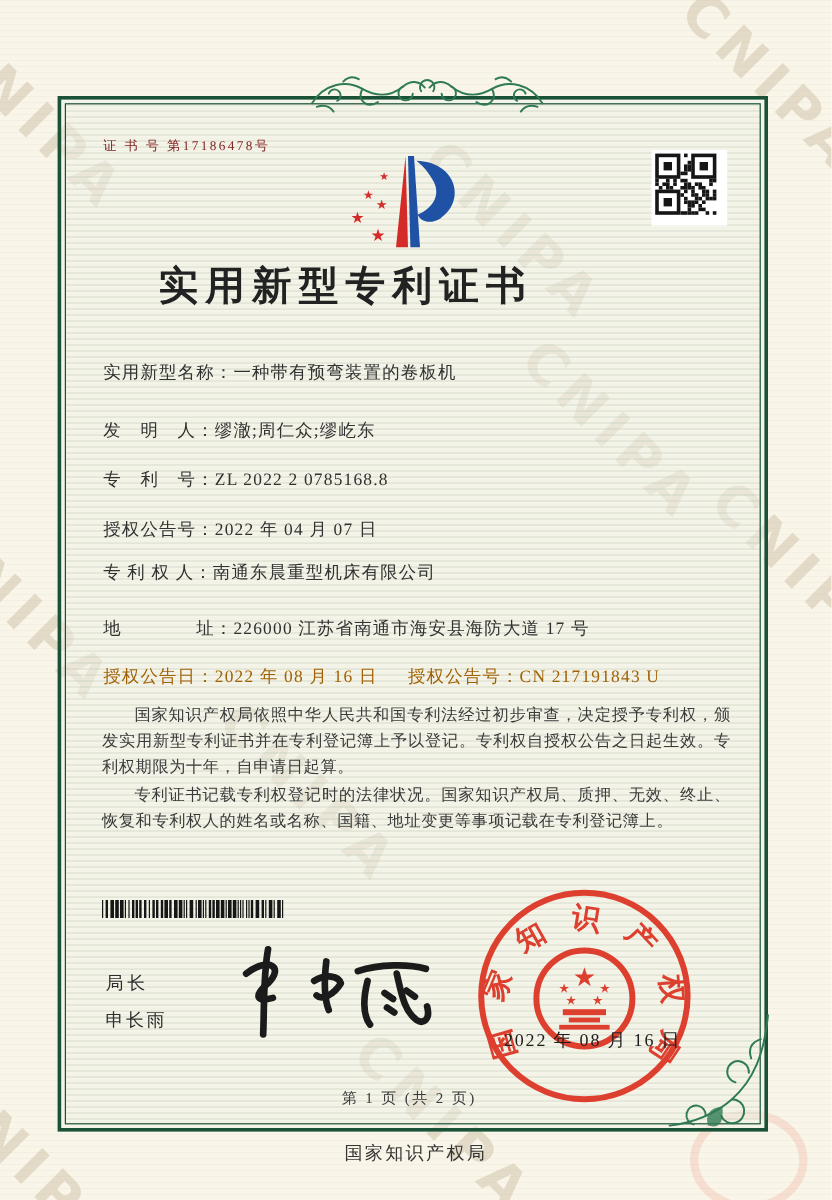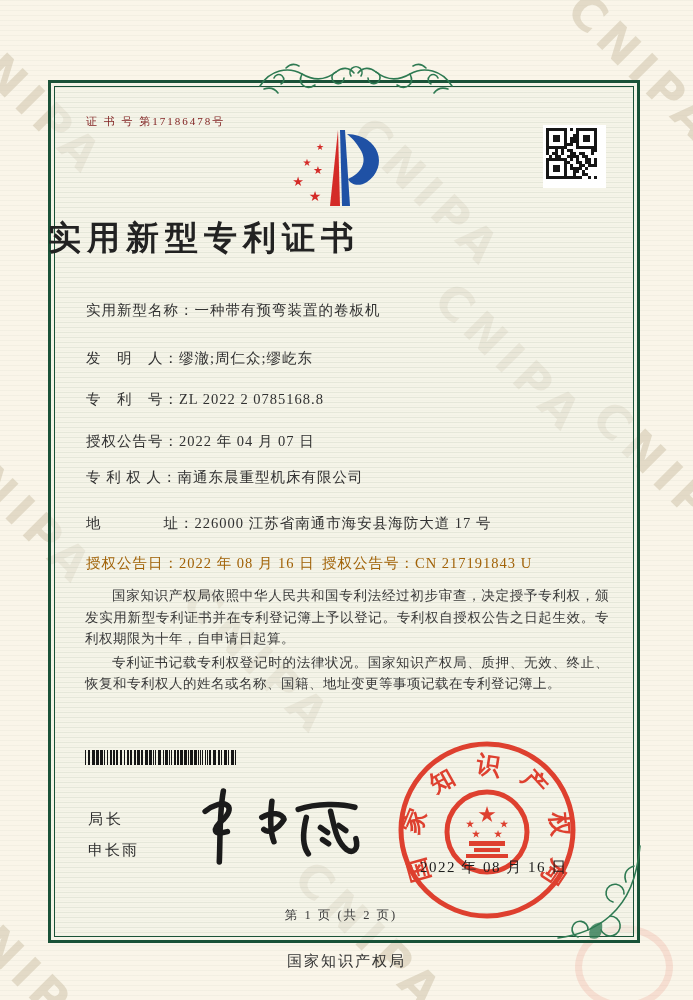--- a/index.html
+++ b/index.html
@@ -48,21 +48,21 @@
   .qr{
     position:absolute;left:543px;top:125px;width:57px;height:57px;
     background:#fff;padding:3px;box-sizing:content-box;
   }
   .qr-grid{position:relative;width:51px;height:51px;background:#fff;}
   .qr-grid i{position:absolute;width:3px;height:3px;background:#161616;}
   .qfinder{position:absolute;width:21px;height:21px;border:3px solid #161616;background:#fff;box-sizing:border-box;}
   .qfinder::after{content:"";position:absolute;left:4px;top:4px;width:7px;height:7px;background:#161616;}
   .title{
     position:absolute;left:48px;width:480px;top:216px;
-    font-size:33px;font-weight:bold;
+    text-align:center;font-size:33px;font-weight:bold;
     letter-spacing:6px;color:#222;
   }
   .field-row{
     position:absolute;left:86px;width:520px;
     font-size:14.5px;letter-spacing:1px;color:#313131;white-space:nowrap;
   }
   .grant-pair{position:absolute;white-space:nowrap;font-size:14.5px;letter-spacing:1px;color:#a16207;}
   .paras{
     position:absolute;left:85px;top:585px;width:524px;
     font-size:13.5px;line-height:21.5px;text-align:justify;
@@ -256,21 +256,21 @@
     <div class="field-row" style="top:468px">
       <span>专 利 权 人：</span><span>南通东晨重型机床有限公司</span>
     </div>
     <div class="field-row" style="top:514px">
       <span>地　　　　址：</span><span>226000 江苏省南通市海安县海防大道 17 号</span>
     </div>
 
     <div class="grant-pair" style="left:86px;top:554px">
       <span>授权公告日：</span><span>2022 年 08 月 16 日</span>
     </div>
-    <div class="grant-pair" style="left:322px;top:554px">
+    <div class="grant-pair" style="left:340px;top:554px">
       <span>授权公告号：</span><span>CN 217191843 U</span>
     </div>
 
     <div class="paras">
       <p>国家知识产权局依照中华人民共和国专利法经过初步审查，决定授予专利权，颁发实用新型专利证书并在专利登记簿上予以登记。专利权自授权公告之日起生效。专利权期限为十年，自申请日起算。</p>
       <p>专利证书记载专利权登记时的法律状况。国家知识产权局、质押、无效、终止、恢复和专利权人的姓名或名称、国籍、地址变更等事项记载在专利登记簿上。</p>
     </div>
 
     <div class="barcode">
         <b style="width: 1px; margin-right: 2px;"></b>

